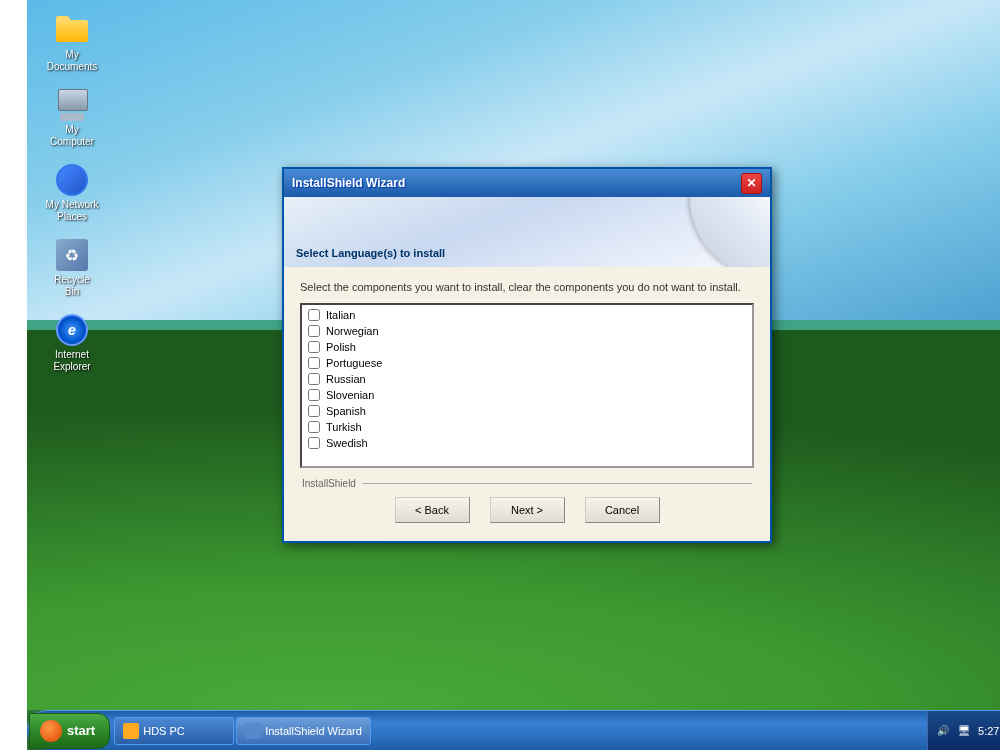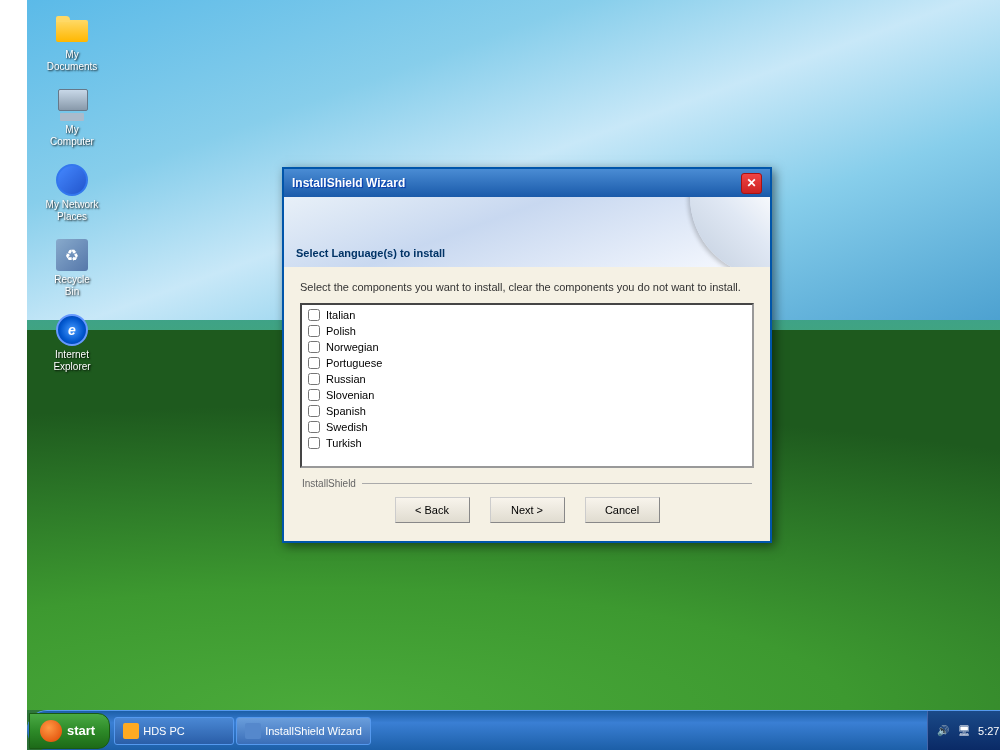--- a/index.html
+++ b/index.html
@@ -516,49 +516,49 @@
         <div class="instruction-text">Select the components you want to install, clear the components you do not want to install.</div>
 
         <div class="list-container">
 
           <div class="list-item">
             <input type="checkbox" style="">
             <span>Italian</span>
           </div>
           <div class="list-item">
             <input type="checkbox" style="">
+            <span>Norwegian</span>
+          </div>
+          <div class="list-item">
+            <input type="checkbox" style="">
             <span>Polish</span>
           </div>
           <div class="list-item">
             <input type="checkbox" style="">
-            <span>Norwegian</span>
-          </div>
-          <div class="list-item">
-            <input type="checkbox" style="">
             <span>Portuguese</span>
           </div>
           <div class="list-item">
             <input type="checkbox" style="">
             <span>Russian</span>
           </div>
           <div class="list-item">
             <input type="checkbox" style="">
             <span>Slovenian</span>
           </div>
           <div class="list-item">
             <input type="checkbox" style="">
             <span>Spanish</span>
           </div>
           <div class="list-item">
             <input type="checkbox" style="">
+            <span>Turkish</span>
+          </div>
+          <div class="list-item">
+            <input type="checkbox" style="">
             <span>Swedish</span>
-          </div>
-          <div class="list-item">
-            <input type="checkbox" style="">
-            <span>Turkish</span>
           </div>
 
         </div>
 
 
         <div class="installshield-divider">
           <span class="installshield-label">InstallShield</span>
           <div class="divider-line"></div>
         </div>
 

